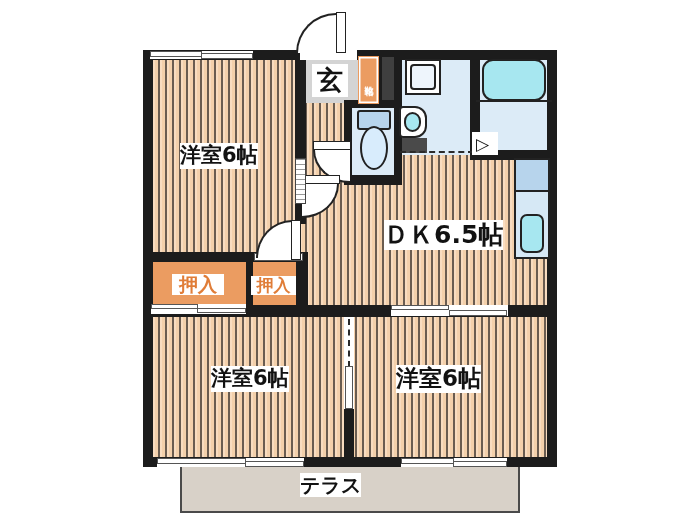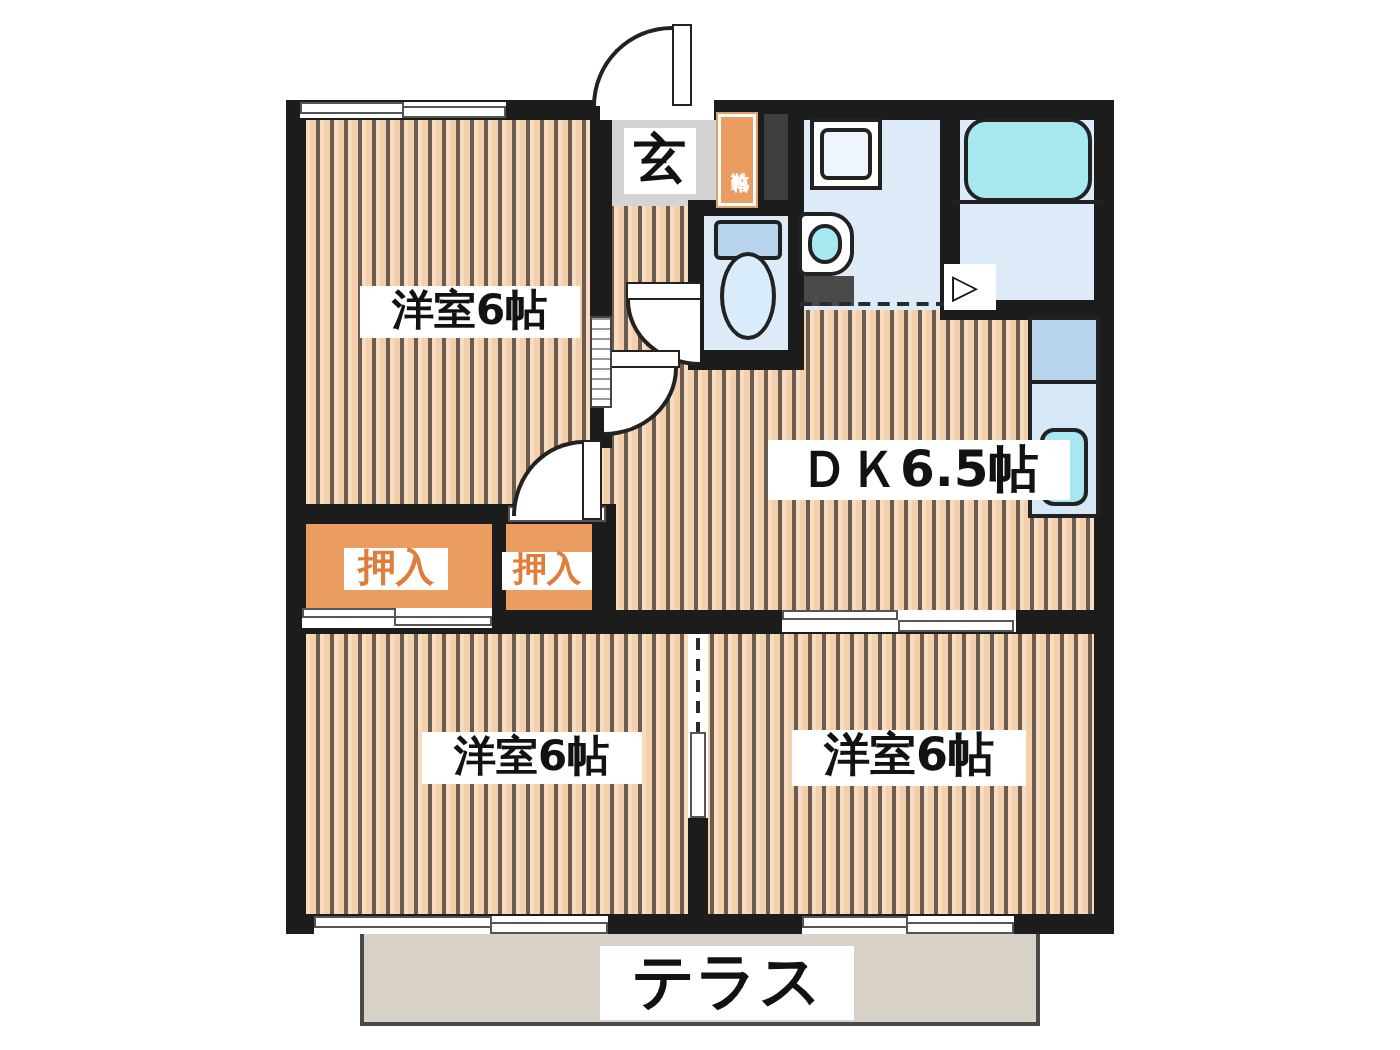--- a/index.html
+++ b/index.html
@@ -13,21 +13,21 @@
   .wet{background:var(--wet-floor,#dcebf7);}
   .wall{background:var(--wall,#1c1c1c);}
   .orange{background:var(--closet-orange,#eb9c61);}
   .bar{position:absolute;background:#fff;border:1px solid #555;box-sizing:border-box;}
   .leaf{position:absolute;background:#fff;border:1.5px solid #222;box-sizing:border-box;}
   .arc{position:absolute;background:#fff;box-sizing:border-box;}
   .arc-tl{border-top-left-radius:100% 100%;border-top:2px solid #222;border-left:2px solid #222;}
   .arc-bl{border-bottom-left-radius:100% 100%;border-bottom:2px solid #222;border-left:2px solid #222;}
   .arc-br{border-bottom-right-radius:100% 100%;border-bottom:2px solid #222;border-right:2px solid #222;}
   .lbl{position:absolute;background:#fff;color:#121212;white-space:nowrap;
-       line-height:1.12;padding:1px 16px;font-weight:600;}
+       line-height:1.12;padding:1px 0;font-weight:600;}
   .olbl{position:absolute;background:#fff;color:var(--closet-text,#e07d38);
         white-space:nowrap;line-height:1.1;text-align:center;font-weight:700;}
   .vtext{writing-mode:vertical-rl;text-orientation:upright;color:#fff;
          font-size:9px;font-weight:700;letter-spacing:1px;}
   .fix{position:absolute;box-sizing:border-box;border:2px solid #222;}
   .dash-h{position:absolute;border-top:2px dashed #2a2a2a;}
   .dash-v{position:absolute;border-left:2px dashed #2a2a2a;}
   .hatch{position:absolute;background-color:#fff;border:1px solid #444;box-sizing:border-box;
          background-image:repeating-linear-gradient(to bottom,#999 0 1px,transparent 1px 5px);}
   .tri{position:absolute;color:#111;font-size:17px;line-height:1;}
@@ -136,15 +136,15 @@
   <div class="lbl" style="left:180px;top:143px;font-size:21px;">洋室6帖</div>
   <div class="lbl" style="left:344px;top:220px;font-size:25px;margin-left:40px;">ＤＫ6.5帖</div>
   <div class="lbl" style="left:211px;top:366px;font-size:21px;">洋室6帖</div>
   <div class="lbl" style="left:396px;top:365px;font-size:23px;">洋室6帖</div>
   <div class="lbl" style="left:312px;top:64px;font-size:26px;padding:2px 5px;">玄</div>
   <div class="abs orange" style="left:358px;top:56px;width:21px;height:48px;box-shadow:inset 0 0 0 1.5px #fff;border:1.5px solid var(--closet-orange,#eb9c61);box-sizing:border-box;display:flex;align-items:center;justify-content:center;">
     <span class="vtext">靴箱</span>
   </div>
   <div class="olbl" style="left:172px;top:274px;width:52px;font-size:19px;">押入</div>
   <div class="olbl" style="left:251px;top:276px;width:45px;font-size:17px;">押入</div>
-  <div class="lbl" style="left:300px;top:473px;font-size:31px;font-weight:600;text-align:center;">テラス</div>
+  <div class="lbl" style="left:300px;top:473px;font-size:20px;font-weight:600;text-align:center;">テラス</div>
 
 </div>
 
 </body></html>

